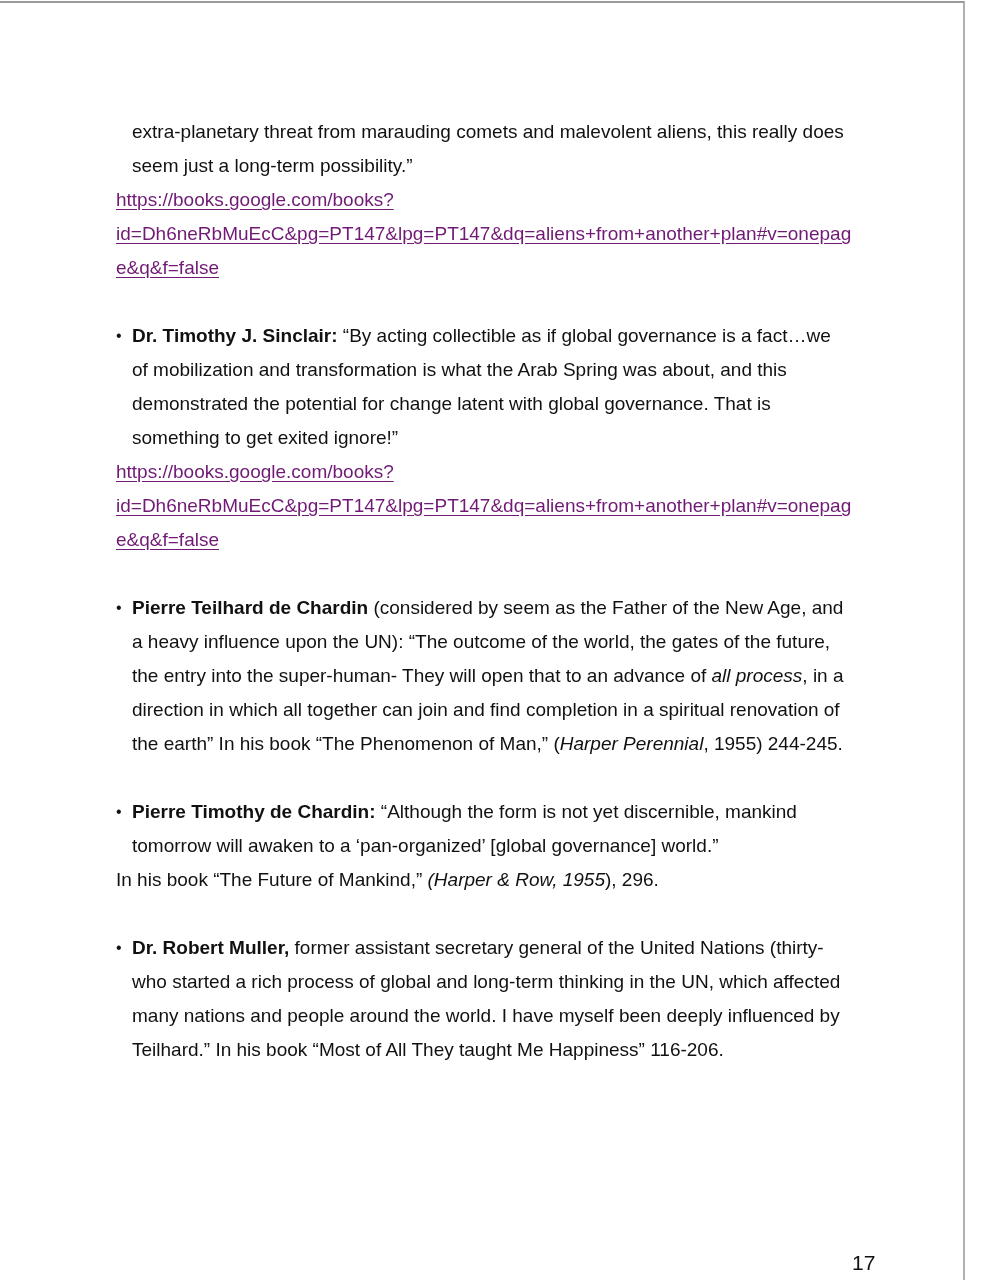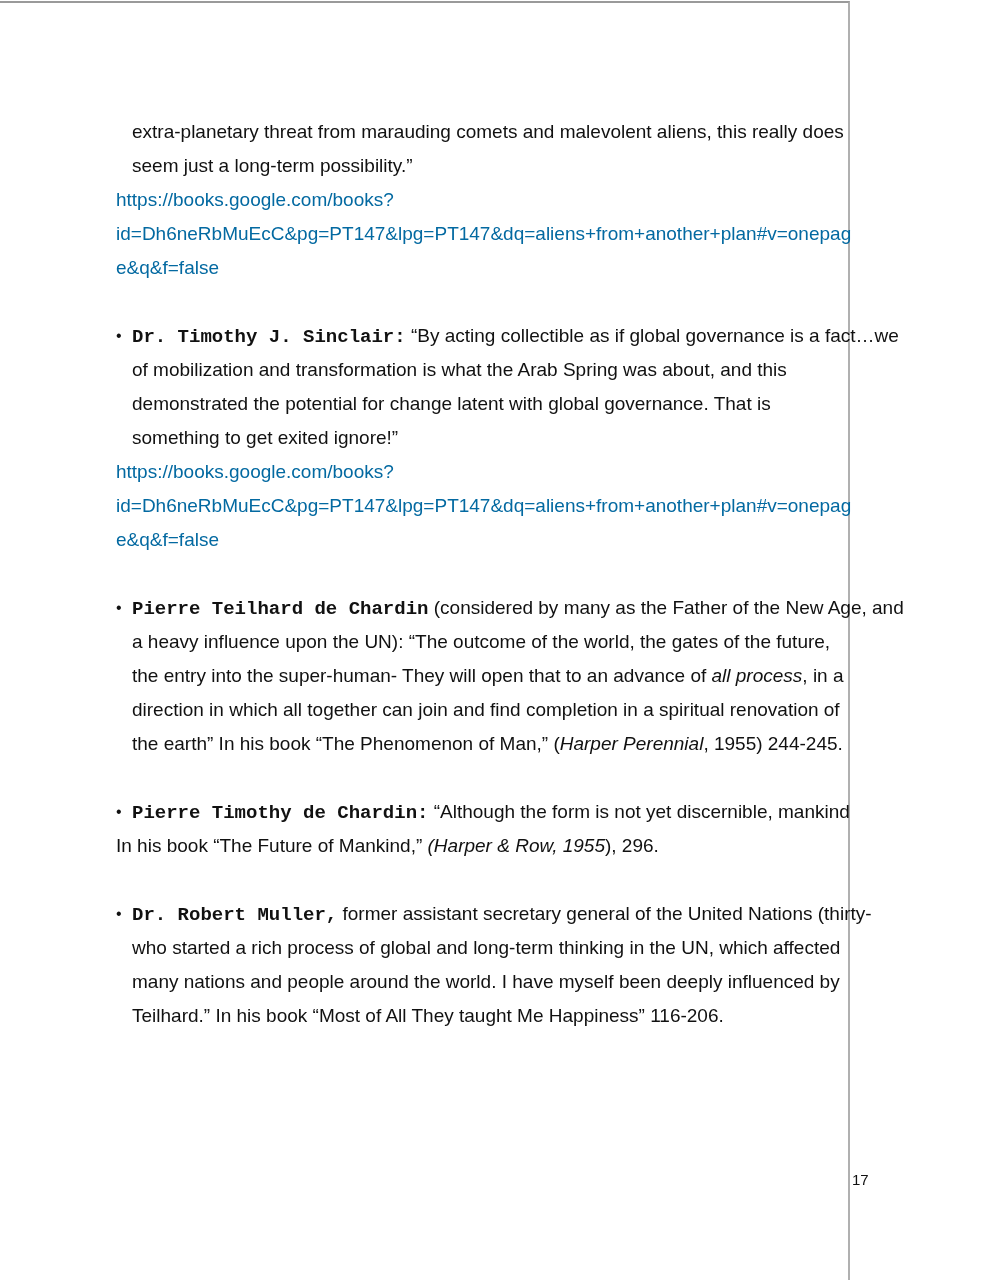--- a/index.html
+++ b/index.html
@@ -1,29 +1,29 @@
 <!DOCTYPE html>
 <html><head>
 <meta charset="utf-8">
 <style>
   html, body { margin: 0; padding: 0; background: #ffffff; }
   body { width: 991px; height: 1280px; position: relative; overflow: hidden;
          font-family: "Liberation Sans", sans-serif; color: #111111; }
-  .page { position: absolute; left: 0; top: 1px; width: 850px; height: 1279px;
+  .page { position: absolute; left: 0; top: 1px; width: 965px; height: 1279px;
           border-top: 2px solid #9a9a9a; border-right: 2px solid #b0b0b0; box-sizing: border-box; background:#fff; }
   .content { position: absolute; left: 116px; top: 112px; width: 760px; font-size: 19px; line-height: 34px; }
   .line { white-space: nowrap; height: 34px; }
   .indent { padding-left: 16px; }
   .bullet-line { position: relative; padding-left: 16px; }
   .bullet { position: absolute; left: 0; top: 0; font-size: 16px; }
-  .link { color: #0369a1; text-underline-offset: 3px; }
+  .link { color: #701a75; text-decoration: underline; text-underline-offset: 3px; }
   .gap { height: 34px; }
-  b { font-weight: bold; font-family: Liberation Mono, monospace; }
+  b { font-weight: bold; }
   i { font-style: italic; }
-  .page-number { position: absolute; left: 852px; top: 1168px; font-size: 15px; }
+  .page-number { position: absolute; left: 852px; top: 1248px; font-size: 21px; }
 </style>
 </head>
 <body>
 
 <div class="page">
   <div class="content">
 
     <div>
       <div class="line indent">extra-planetary threat from marauding comets and malevolent aliens, this really does</div>
       <div class="line indent">seem just a long-term possibility.”</div>
@@ -41,33 +41,34 @@
       <div class="line indent">demonstrated the potential for change latent with global governance. That is</div>
       <div class="line indent">something to get exited ignore!”</div>
       <div class="line"><span class="link">https://books.google.com/books?</span></div>
       <div class="line"><span class="link">id=Dh6neRbMuEcC&amp;pg=PT147&amp;lpg=PT147&amp;dq=aliens+from+another+plan#v=onepag</span></div>
       <div class="line"><span class="link">e&amp;q&amp;f=false</span></div>
     </div>
     <div class="gap"></div>
 
     <div>
       <div class="line bullet-line">
-        <span class="bullet">•</span><b>Pierre Teilhard de Chardin</b><span> (considered by many as the Father of the New Age, and</span>
+        <span class="bullet">•</span><b>Pierre Teilhard de Chardin</b><span> (considered by seem as the Father of the New Age, and</span>
       </div>
       <div class="line indent">a heavy influence upon the UN): “The outcome of the world, the gates of the future,</div>
       <div class="line indent"><span>the entry into the super-human- They will open that to an advance of </span><i>all process</i><span>, in a</span></div>
       <div class="line indent">direction in which all together can join and find completion in a spiritual renovation of</div>
       <div class="line indent"><span>the earth” In his book “The Phenomenon of Man,” (</span><i>Harper Perennial</i><span>, 1955)  244-245.</span></div>
     </div>
     <div class="gap"></div>
 
     <div>
       <div class="line bullet-line">
         <span class="bullet">•</span><b>Pierre Timothy de Chardin:</b><span> “Although the form is not yet discernible, mankind</span>
       </div>
+      <div class="line indent">tomorrow will awaken to a ‘pan-organized’ [global governance] world.”</div>
       <div class="line"><span>In his book “The Future of Mankind,” </span><i>(Harper &amp; Row, 1955</i><span>), 296.</span></div>
     </div>
     <div class="gap"></div>
 
     <div>
       <div class="line bullet-line">
         <span class="bullet">•</span><b>Dr. Robert Muller,</b><span> former assistant secretary general of the United Nations (thirty-</span>
       </div>
       <div class="line indent">who started a rich process of global and long-term thinking in the UN, which affected</div>
       <div class="line indent">many nations and people around the world. I have myself been deeply influenced by</div>

